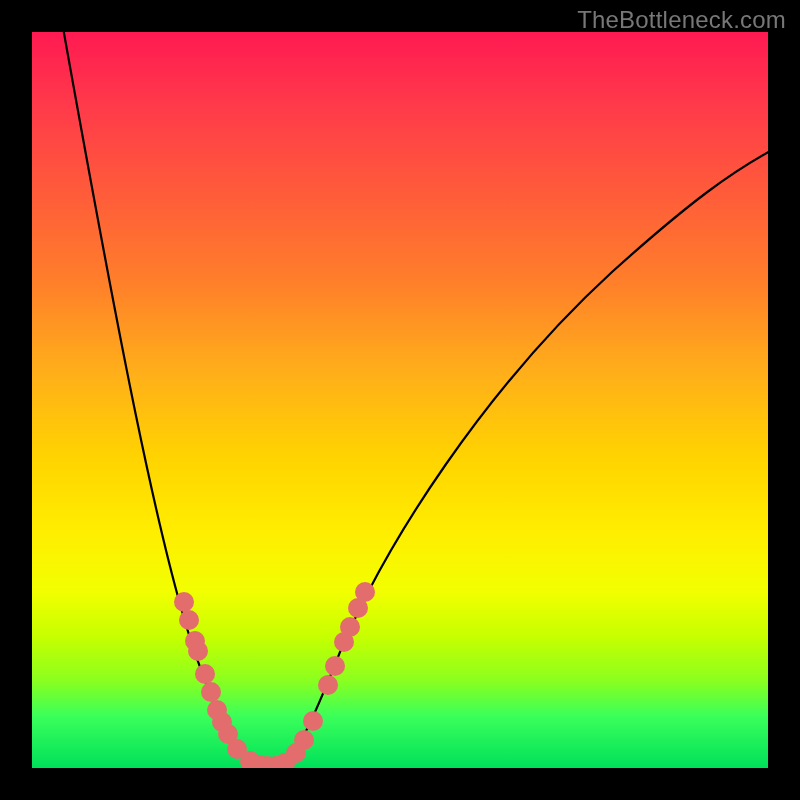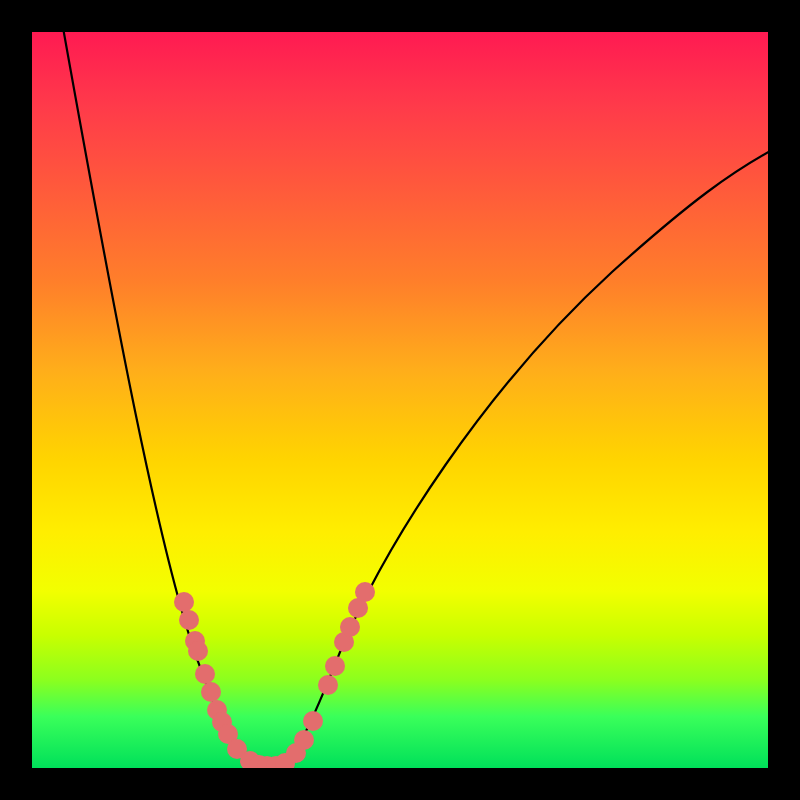--- a/index.html
+++ b/index.html
@@ -90,13 +90,14 @@
           <circle cx="296" cy="653" r="10" fill="#e36d6d"></circle>
           <circle cx="303" cy="634" r="10" fill="#e36d6d"></circle>
           <circle cx="312" cy="610" r="10" fill="#e36d6d"></circle>
           <circle cx="318" cy="595" r="10" fill="#e36d6d"></circle>
           <circle cx="326" cy="576" r="10" fill="#e36d6d"></circle>
           <circle cx="333" cy="560" r="10" fill="#e36d6d"></circle>
         </g>
     </svg>
   </div>
 
+  <div class="watermark">TheBottleneck.com</div>
 </div>
 
 </body></html>

